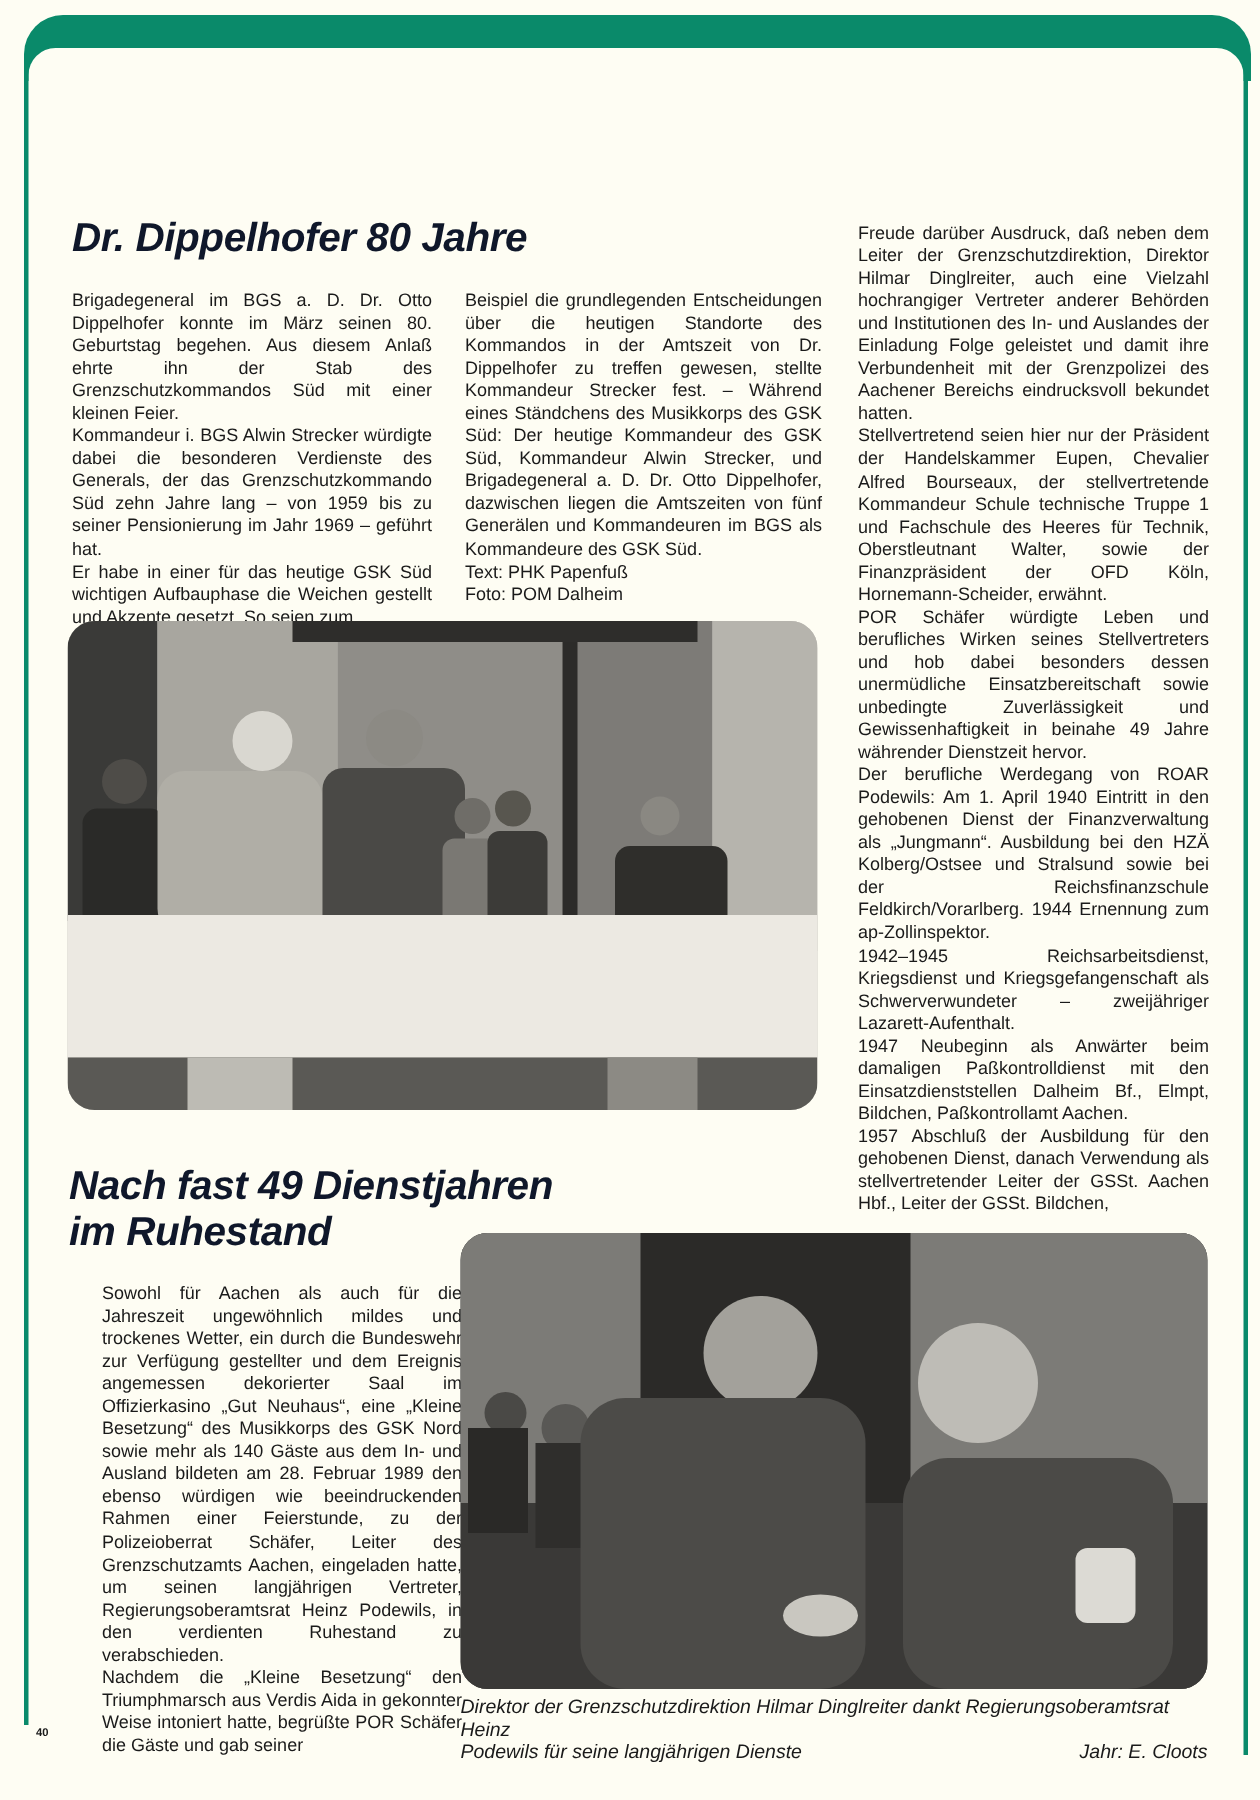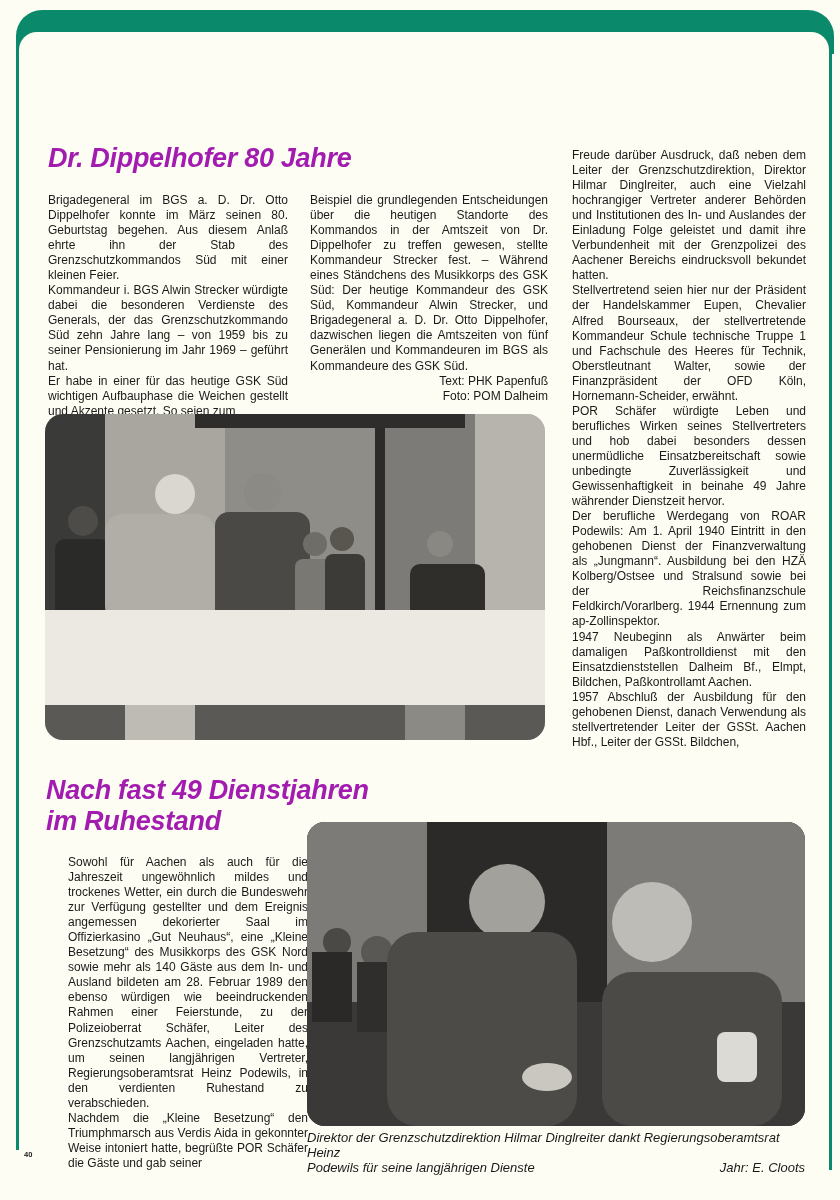--- a/index.html
+++ b/index.html
@@ -14,37 +14,37 @@
     background:#0a8a6a; border-radius:26px 26px 0 0;
   }
   .frame-inner {
     position:absolute; left:19px; top:32px; width:810px; height:40px;
     background:#fefdf3; border-radius:18px 18px 0 0;
   }
   .frame-left { position:absolute; left:16px; top:40px; width:3px; height:1110px; background:#0a8a6a; }
   .frame-right { position:absolute; left:829px; top:40px; width:3px; height:1130px; background:#0a8a6a; }
 
   .headline {
-    position:absolute; font-weight:900; font-style:italic; color:#a21caf;
+    position:absolute; font-weight:900; font-style:italic; color:#0f172a;
     letter-spacing:-0.3px; margin:0;
     font-family:"Liberation Sans", sans-serif;
   }
   .h1 { left:48px; top:143px; font-size:27px; }
   .h2 { left:46px; top:775px; font-size:27px; line-height:31px; width:400px; }
 
   .col {
     position:absolute; font-size:12px; line-height:15.05px; text-align:justify;
     hyphens:manual;
   }
   .col p { margin:0; }
   .c1 { left:48px; top:193px; width:240px; }
   .c2 { left:310px; top:193px; width:238px; }
   .c3 { left:572px; top:148px; width:234px; }
   .c4 { left:48px; top:855px; width:240px;margin-left:20px; }
-  .credit { text-align:right; }
+  .credit { text-align:left; }
 
   .photo {
     position:absolute; border-radius:18px; overflow:hidden;
   }
   .photo1 { left:45px; top:414px; width:500px; height:326px; background:#d8d6cf; }
   .photo2 { left:307px; top:822px; width:498px; height:304px; background:#4a4a48; }
 
   .caption {
     position:absolute; left:307px; top:1130px; width:498px;
     font-style:italic; font-size:13px; line-height:15px;
@@ -111,20 +111,21 @@
 <div class="col c4">
   <p>Sowohl für Aachen als auch für die Jahreszeit ungewöhnlich mildes und trockenes Wetter, ein durch die Bundeswehr zur Verfügung gestellter und dem Ereignis angemessen dekorierter Saal im Offizierkasino „Gut Neuhaus“, eine „Kleine Besetzung“ des Musikkorps des GSK Nord sowie mehr als 140 Gäste aus dem In- und Ausland bildeten am 28. Februar 1989 den ebenso würdigen wie beeindruckenden Rahmen einer Feierstunde, zu der Polizeioberrat Schäfer, Leiter des Grenzschutzamts Aachen, eingeladen hatte, um seinen langjährigen Vertreter, Regierungsoberamtsrat Heinz Podewils, in den verdienten Ruhestand zu verabschieden.</p>
   <p>Nachdem die „Kleine Besetzung“ den Triumphmarsch aus Verdis Aida in gekonnter Weise intoniert hatte, begrüßte POR Schäfer die Gäste und gab seiner</p>
 </div>
 
 <div class="col c3">
   <p>Freude darüber Ausdruck, daß neben dem Leiter der Grenzschutzdirektion, Direktor Hilmar Dinglreiter, auch eine Vielzahl hochrangiger Vertreter anderer Behörden und Institutionen des In- und Auslandes der Einladung Folge geleistet und damit ihre Verbundenheit mit der Grenzpolizei des Aachener Bereichs eindrucksvoll bekundet hatten.</p>
   <p>Stellvertretend seien hier nur der Präsident der Handelskammer Eupen, Chevalier Alfred Bourseaux, der stellvertretende Kommandeur Schule technische Truppe 1 und Fachschule des Heeres für Technik, Oberstleutnant Walter, sowie der Finanzpräsident der OFD Köln, Hornemann-Scheider, erwähnt.</p>
   <p>POR Schäfer würdigte Leben und berufliches Wirken seines Stellvertreters und hob dabei besonders dessen unermüdliche Einsatzbereitschaft sowie unbedingte Zuverlässigkeit und Gewissenhaftigkeit in beinahe 49 Jahre währender Dienstzeit hervor.</p>
   <p>Der berufliche Werdegang von ROAR Podewils: Am 1. April 1940 Eintritt in den gehobenen Dienst der Finanzverwaltung als „Jungmann“. Ausbildung bei den HZÄ Kolberg/Ostsee und Stralsund sowie bei der Reichsfinanzschule Feldkirch/Vorarlberg. 1944 Ernennung zum ap-Zollinspektor.</p>
+  <p>1942–1945 Reichsarbeitsdienst, Kriegsdienst und Kriegsgefangenschaft als Schwerverwundeter – zweijähriger Lazarett-Aufenthalt.</p>
   <p>1947 Neubeginn als Anwärter beim damaligen Paßkontrolldienst mit den Einsatzdienststellen Dalheim Bf., Elmpt, Bildchen, Paßkontrollamt Aachen.</p>
   <p>1957 Abschluß der Ausbildung für den gehobenen Dienst, danach Verwendung als stellvertretender Leiter der GSSt. Aachen Hbf., Leiter der GSSt. Bildchen,</p>
 </div>
 
 <div class="photo photo2">
   <svg width="498" height="304" viewBox="0 0 498 304">
     <rect width="498" height="304" fill="#5c5b58"></rect>
     <rect x="0" y="0" width="498" height="180" fill="#7c7b77"></rect>
     <rect x="120" y="0" width="180" height="200" fill="#2b2a28"></rect>
     <rect x="0" y="180" width="498" height="124" fill="#3a3937"></rect>

